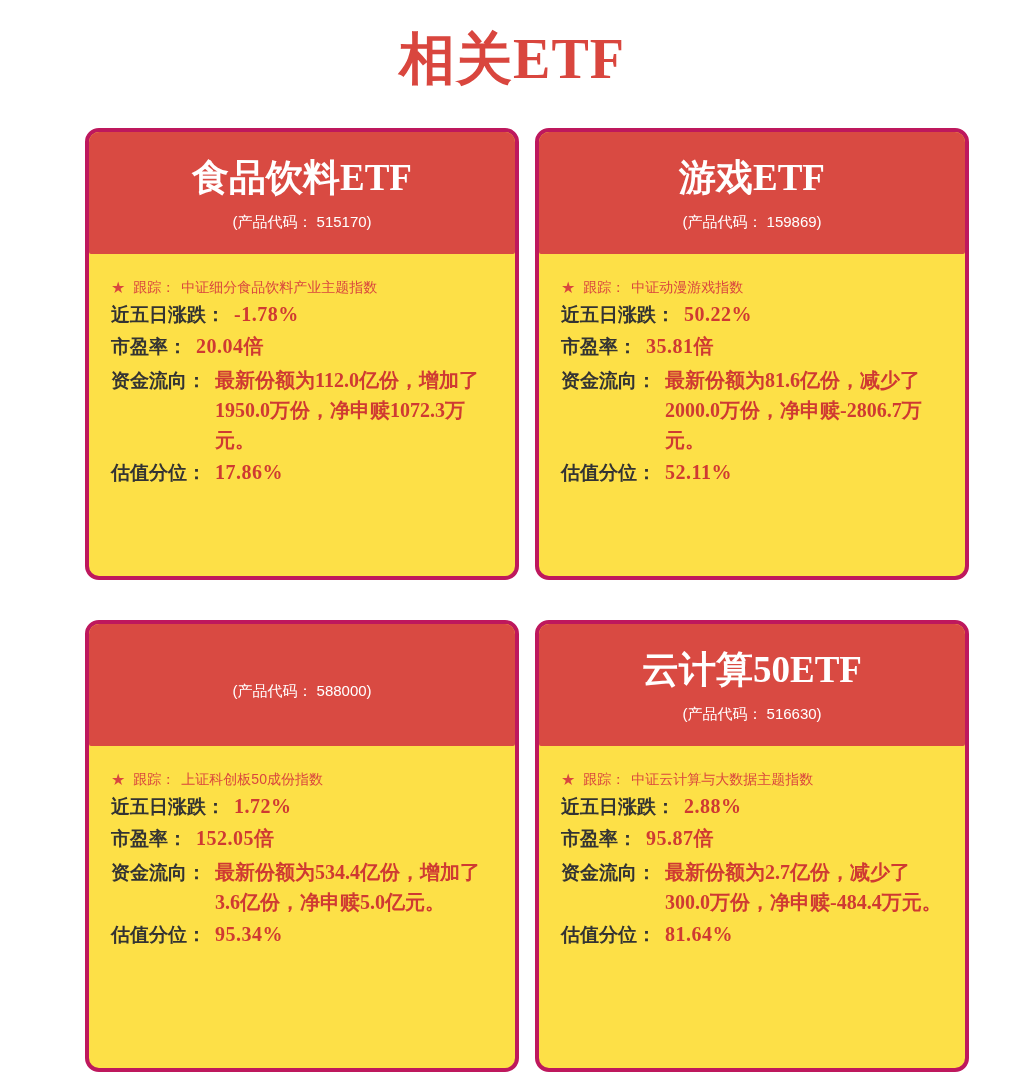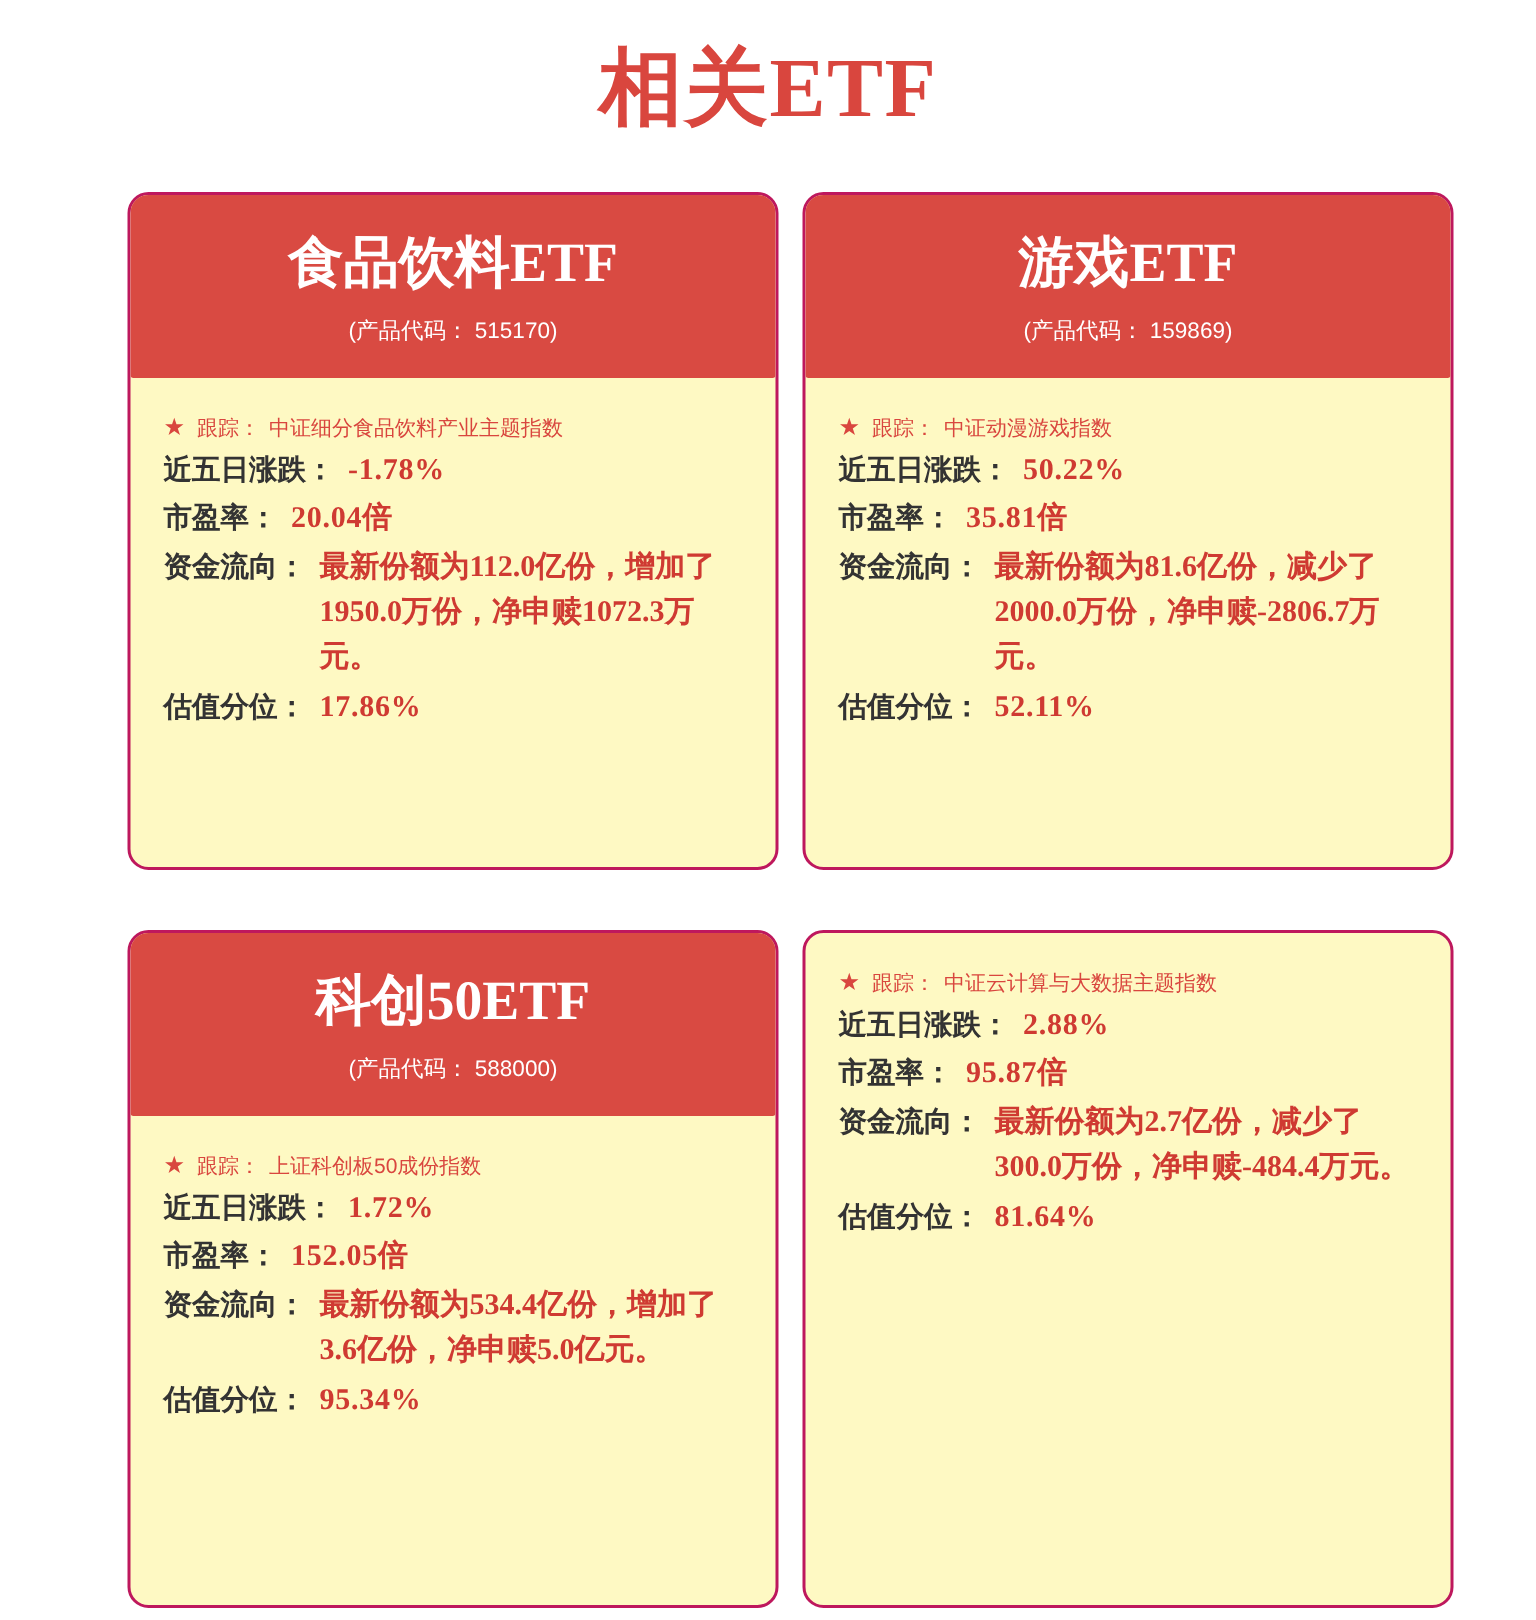--- a/index.html
+++ b/index.html
@@ -28,23 +28,23 @@
     display: grid;
     grid-template-columns: 406px 406px;
     column-gap: 44px;
     row-gap: 40px;
     padding: 34px 84px 20px 85px;
   }
   .card {
     width: 434px;
     height: 452px;
     box-sizing: border-box;
-    border: 2px solid #be185d;
+    border: 4px solid #be185d;
     border-radius: 14px;
-    background: #fef9c3;
+    background: #fde047;
     overflow: hidden;
   }
   .card-header {
     background: #d94a42;
     height: 122px;
     display: flex;
     flex-direction: column;
     align-items: center;
     justify-content: center;
     border-bottom-left-radius: 2px;
@@ -168,21 +168,20 @@
         </div>
         <div class="row">
           <span class="row-label">估值分位：</span>
           <span class="row-value">52.11%</span>
         </div>
       </div>
     </div>
 
     <div class="card">
       <div class="card-header">
-        <div class="card-title">科创50ETF</div>
         <div class="card-code">(产品代码： 588000)</div>
       </div>
       <div class="card-body">
         <div class="track-row">
           <span class="star">★</span>
           <span class="track-label">跟踪：</span>
           <span class="track-value">上证科创板50成份指数</span>
         </div>
         <div class="row">
           <span class="row-label">近五日涨跌：</span>
@@ -197,20 +196,24 @@
           <span class="row-value flow-value">最新份额为534.4亿份，增加了3.6亿份，净申赎5.0亿元。</span>
         </div>
         <div class="row">
           <span class="row-label">估值分位：</span>
           <span class="row-value">95.34%</span>
         </div>
       </div>
     </div>
 
     <div class="card">
+      <div class="card-header">
+        <div class="card-title">云计算50ETF</div>
+        <div class="card-code">(产品代码： 516630)</div>
+      </div>
       <div class="card-body">
         <div class="track-row">
           <span class="star">★</span>
           <span class="track-label">跟踪：</span>
           <span class="track-value">中证云计算与大数据主题指数</span>
         </div>
         <div class="row">
           <span class="row-label">近五日涨跌：</span>
           <span class="row-value">2.88%</span>
         </div>

